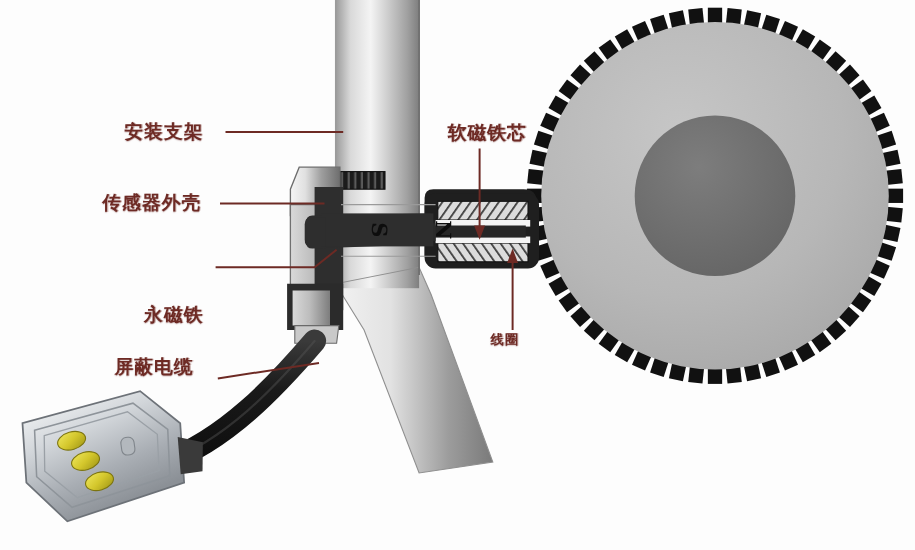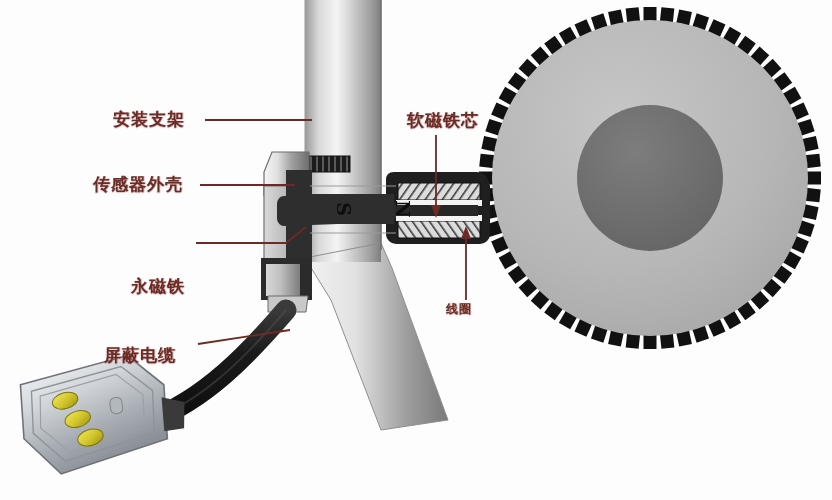--- a/index.html
+++ b/index.html
@@ -257,21 +257,21 @@
     <path d="M466 226 l-5 13 l10 0 Z"></path>
   </g>
 </svg>
 
 <div class="lbl" style="left:113px;top:108px;">安装支架</div>
 
 <div class="lbl" style="left:93px;top:173px;">传感器外壳</div>
 
 <div class="lbl" style="left:131px;top:231px;margin-top:44px;">永磁铁</div>
 
-<div class="lbl" style="left:104px;top:344px;">屏蔽电缆</div>
+<div class="lbl" style="left:104px;top:322px;">屏蔽电缆</div>
 
 <div class="lbl" style="left:407px;top:109px;">软磁铁芯</div>
 
 <div class="lbl sm" style="left:446px;top:301px;">线圈</div>
 
 <div class="pole" style="left:337px;top:198px;">S</div>
 <div class="pole" style="left:394px;top:198px;">N</div>
 
 </div>
 

